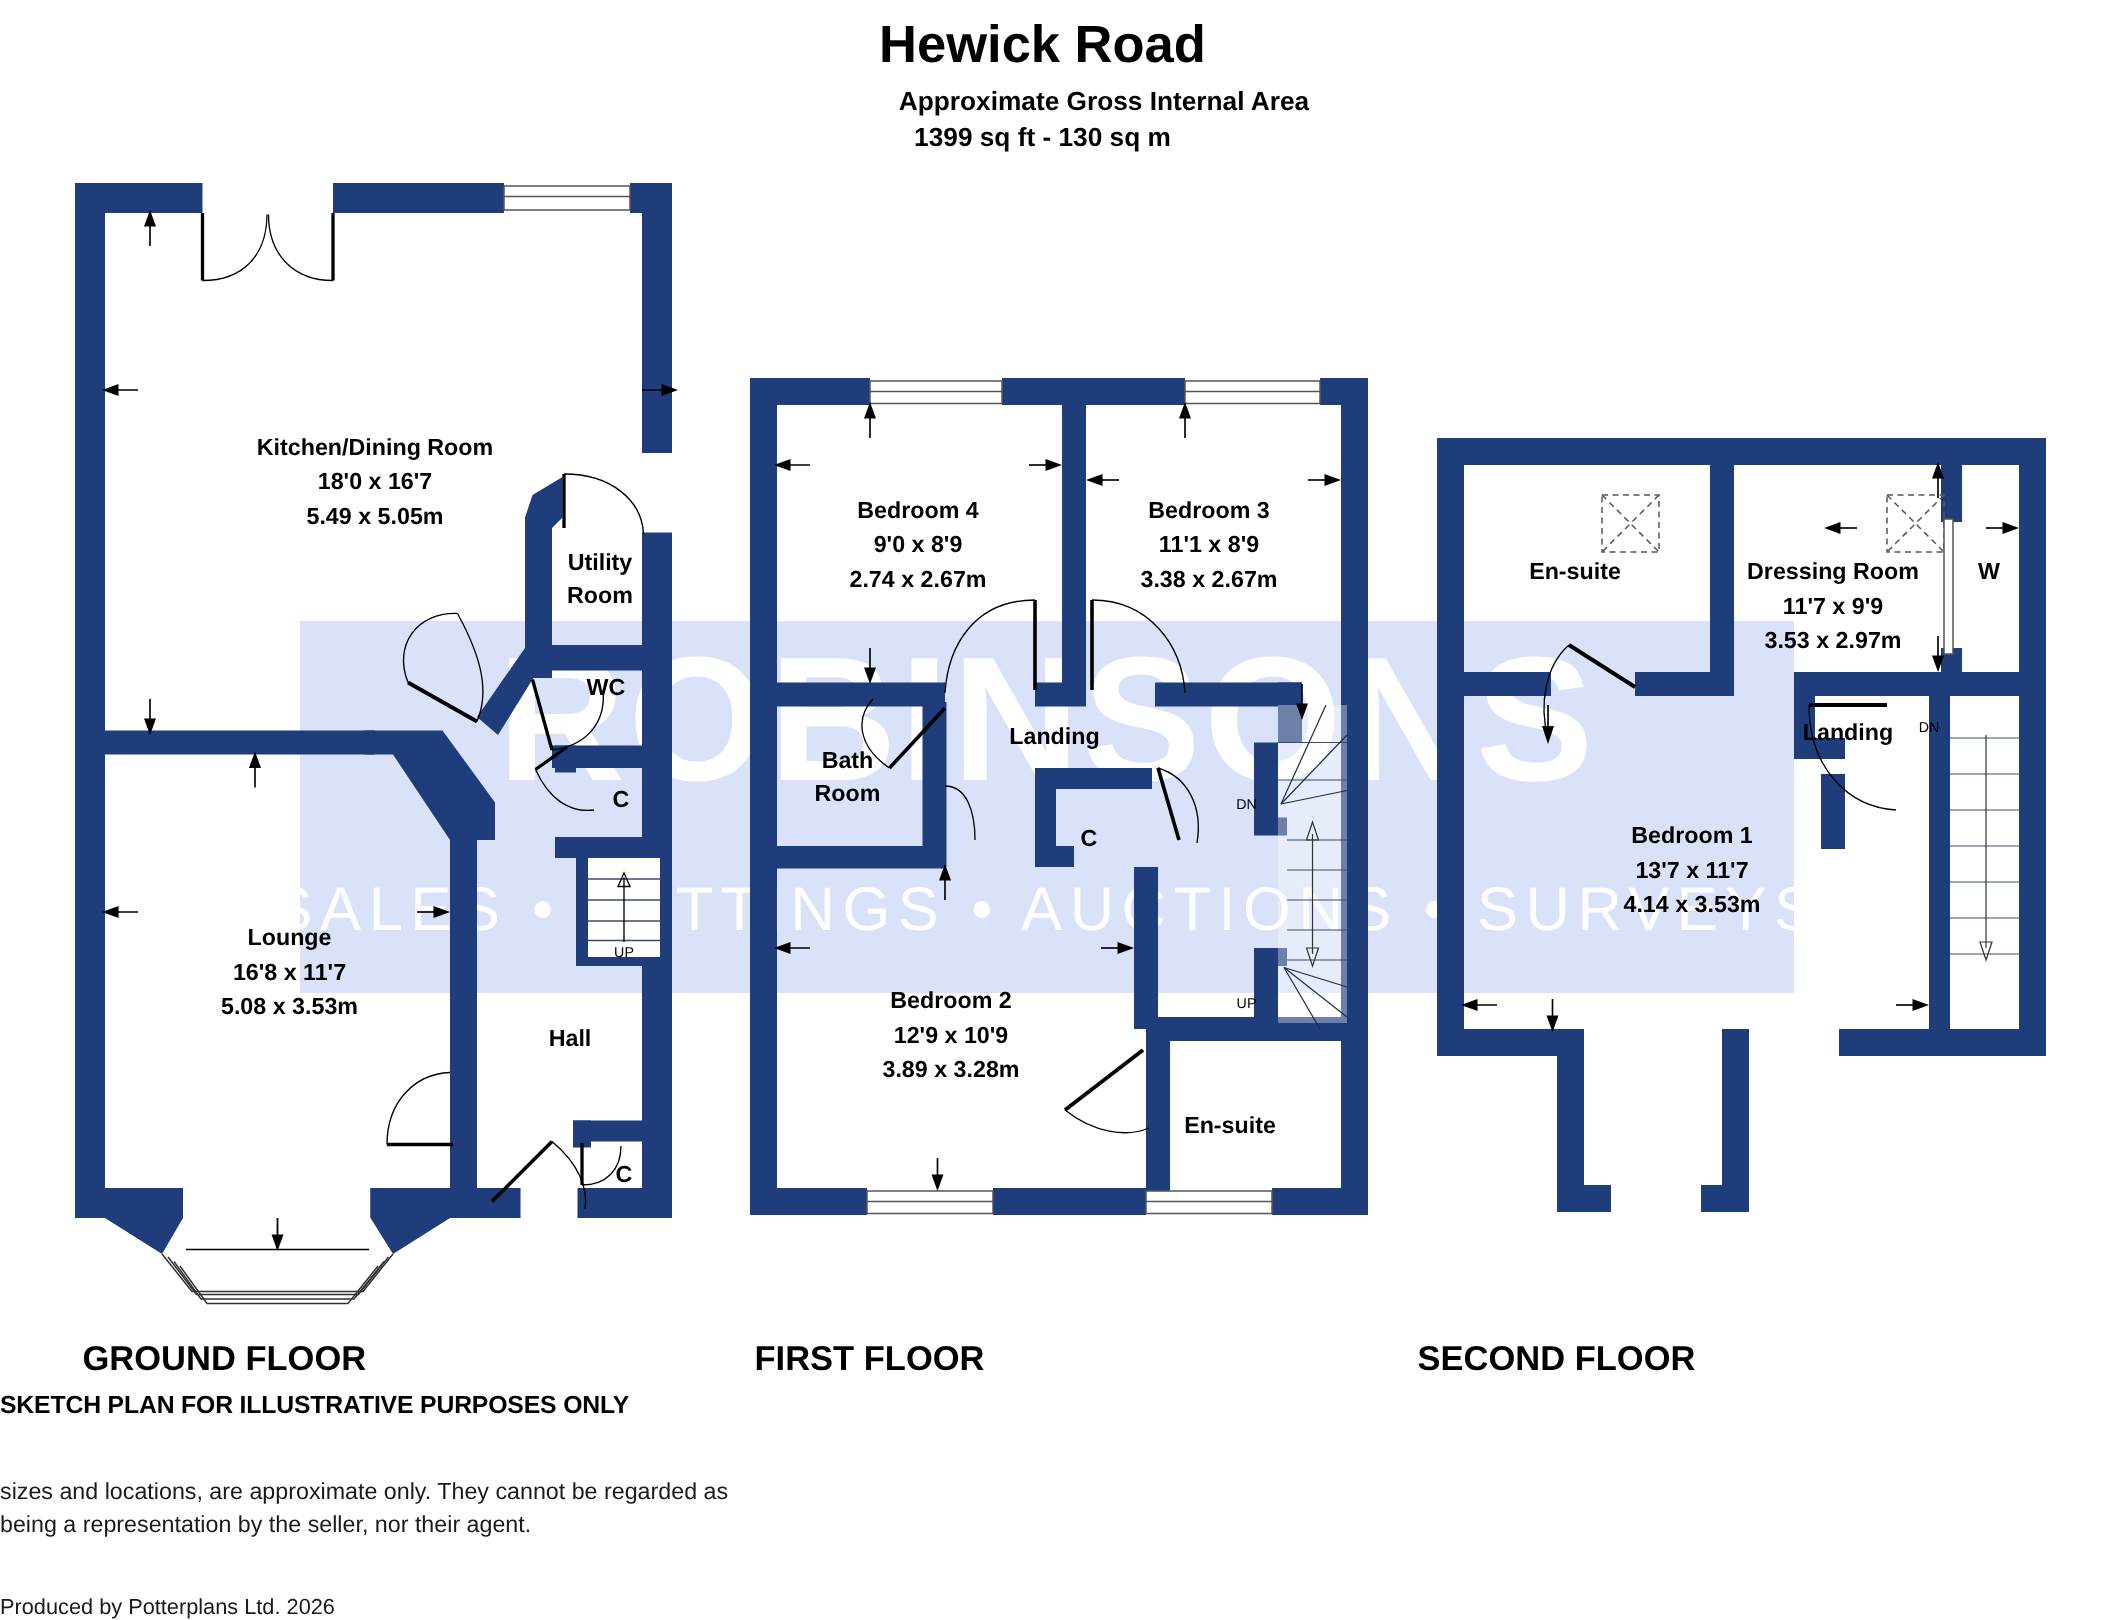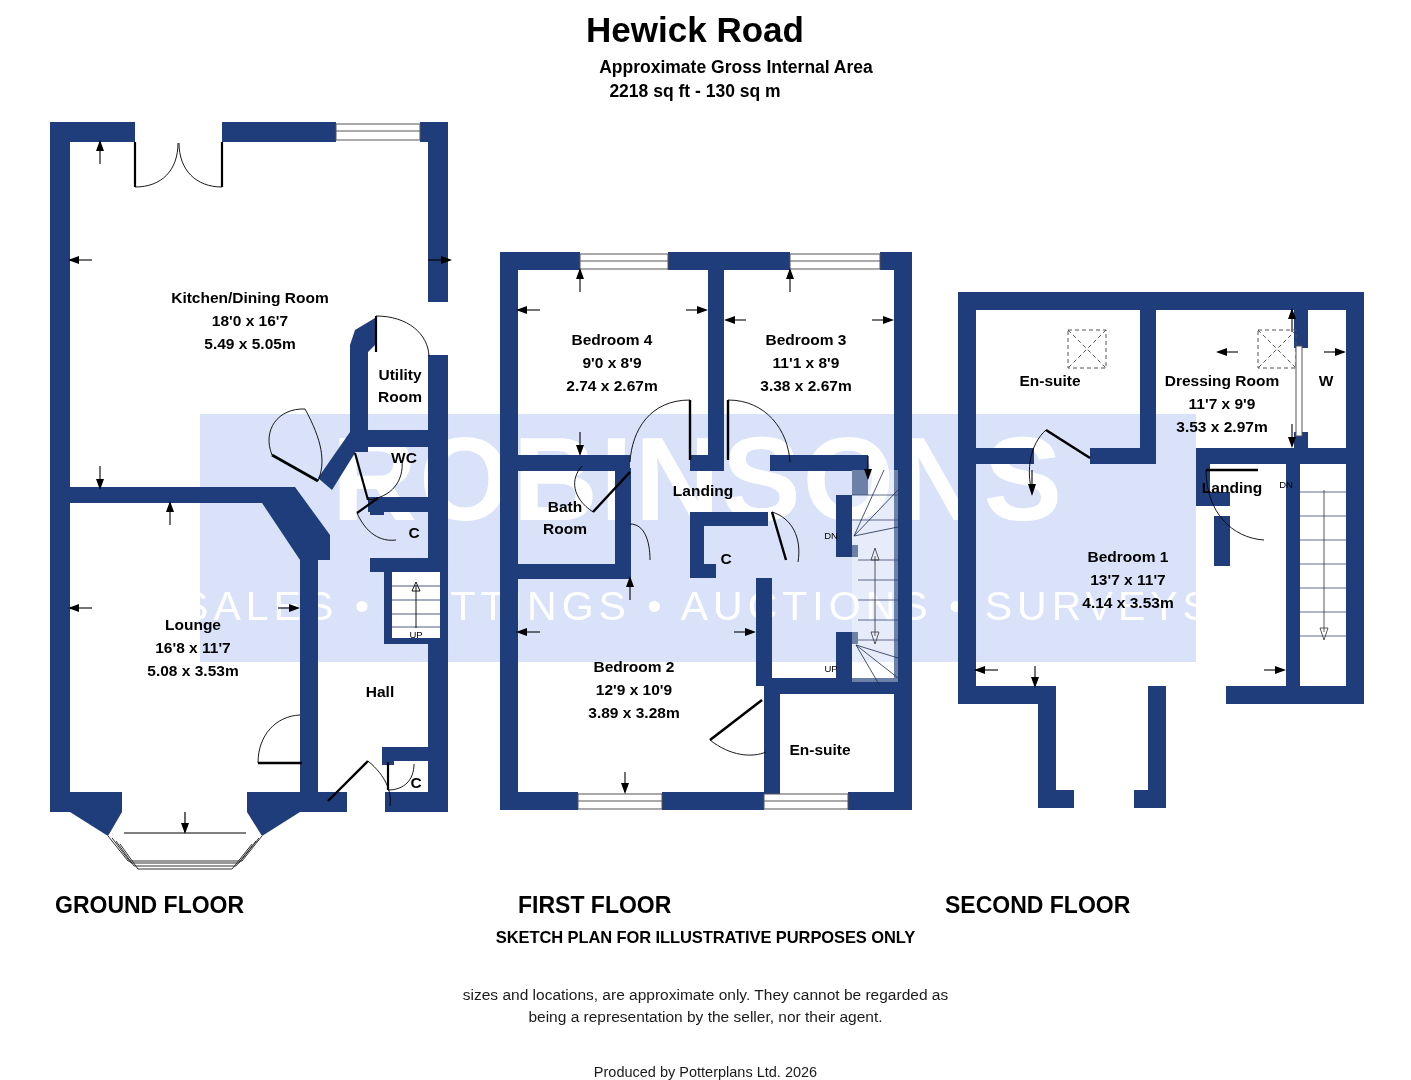--- a/index.html
+++ b/index.html
@@ -49,21 +49,21 @@
     position: absolute;
     font-size: 23px;
     font-weight: bold;
     color: #000;
     white-space: nowrap;
   }
   .note {
     position: absolute;
     left: 0;
     width: 1411px;
-    text-align: center;
+    text-align: left;
   }
   #note-head {
     top: 928px;
     font-size: 16.5px;
     font-weight: bold;
     letter-spacing: -0.1px;
   }
   .note-line {
     font-size: 15.5px;
     font-weight: normal;
@@ -85,21 +85,21 @@
   .wm-main { font-size: 118px; font-weight: bold; fill: #ffffff; text-anchor: middle; letter-spacing: 2px;}
   .wm-sub  { font-size: 41px; font-weight: normal; fill: #ffffff; text-anchor: middle; letter-spacing: 5px;}
 </style>
 </head>
 <body>
 
 <div id="sheet">
 
   <div class="hdr" id="title">Hewick Road</div>
   <div class="hdr" id="sub1">Approximate Gross Internal Area</div>
-  <div class="hdr" id="sub2">2218 sq ft - 130 sq m</div>
+  <div class="hdr" id="sub2">1399 sq ft - 130 sq m</div>
 
   <svg id="plan" width="1411" height="1080" viewBox="0 0 1411 1080" style="position:absolute; left:0; top:0;">
 
     <g>
       <rect x="200" y="414" width="996" height="248" fill="#d9e2f8"></rect>
       <text class="wm-main" x="698" y="520">ROBINSONS</text>
       <text class="wm-sub" x="698" y="620">SALES  •  LETTINGS  •  AUCTIONS  •  SURVEYS</text>
     </g>
 
     <g>
@@ -528,21 +528,21 @@
 
         <text class="rmname" x="1128" y="562">Bedroom 1</text>
         <text class="rmdim" x="1128" y="585">13'7 x 11'7</text>
         <text class="rmdim" x="1128" y="608">4.14 x 3.53m</text>
       </g>
     </g>
 
   </svg>
 
   <div class="floor-label" style="left:55px;  top:892px;">GROUND FLOOR</div>
-  <div class="floor-label" style="left:518px; top:892px;">FIRST FLOOR</div>
+  <div class="floor-label" style="left:503px; top:892px;">FIRST FLOOR</div>
   <div class="floor-label" style="left:945px; top:892px;">SECOND FLOOR</div>
 
   <div class="note" id="note-head">SKETCH PLAN FOR ILLUSTRATIVE PURPOSES ONLY</div>
   <div class="note note-line" id="note-b2">sizes and locations, are approximate only. They cannot be regarded as</div>
   <div class="note note-line" id="note-b3">being a representation by the seller, nor their agent.</div>
   <div class="note note-line" id="producer">Produced by Potterplans Ltd. 2026</div>
 
 </div>
 
 </body></html>

